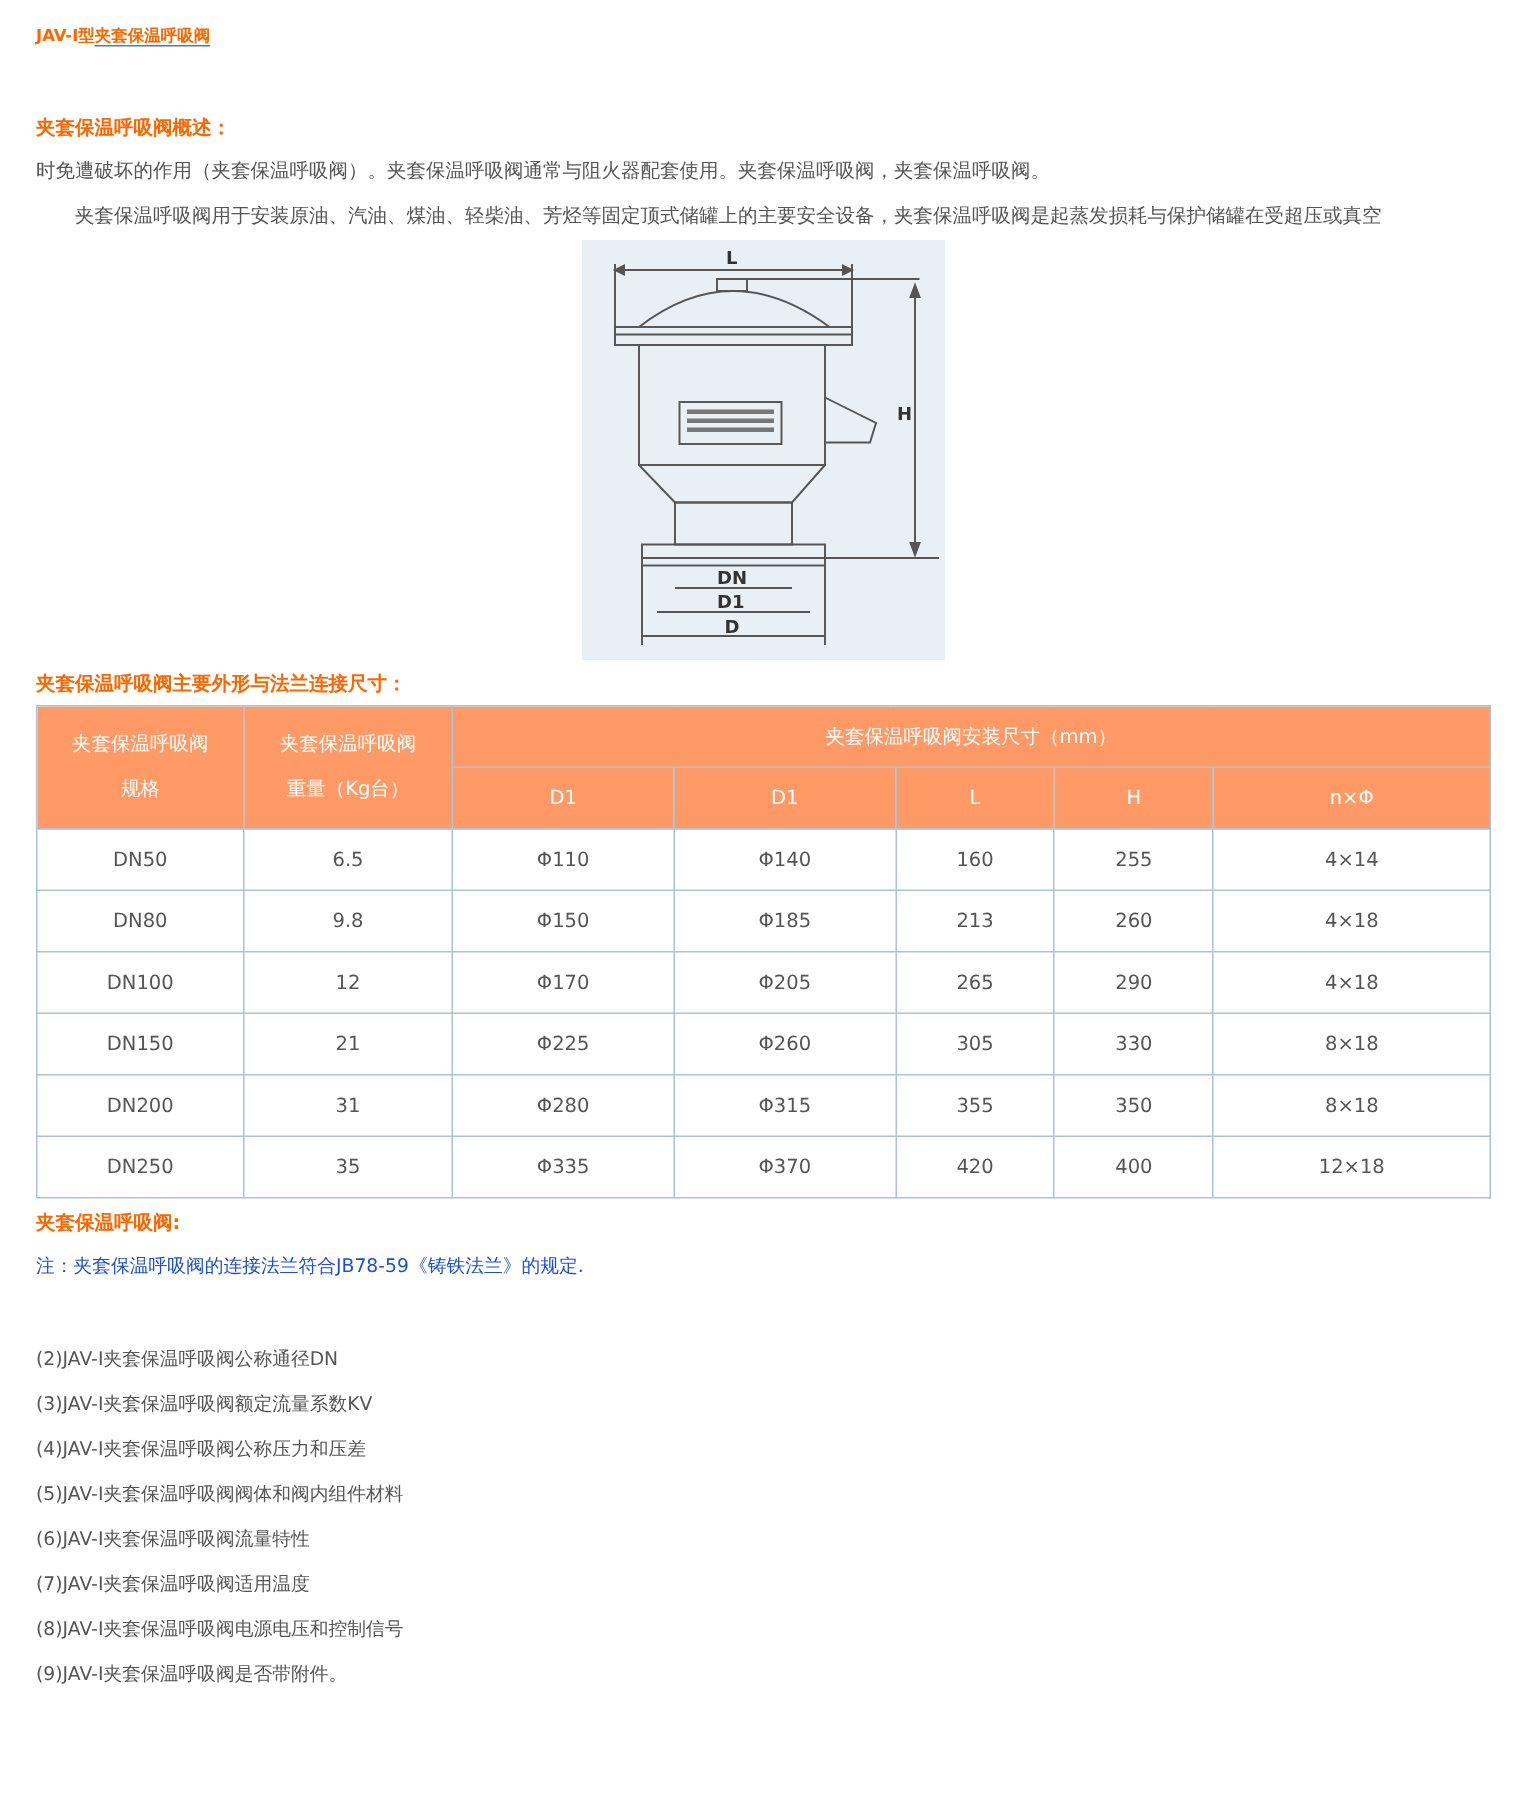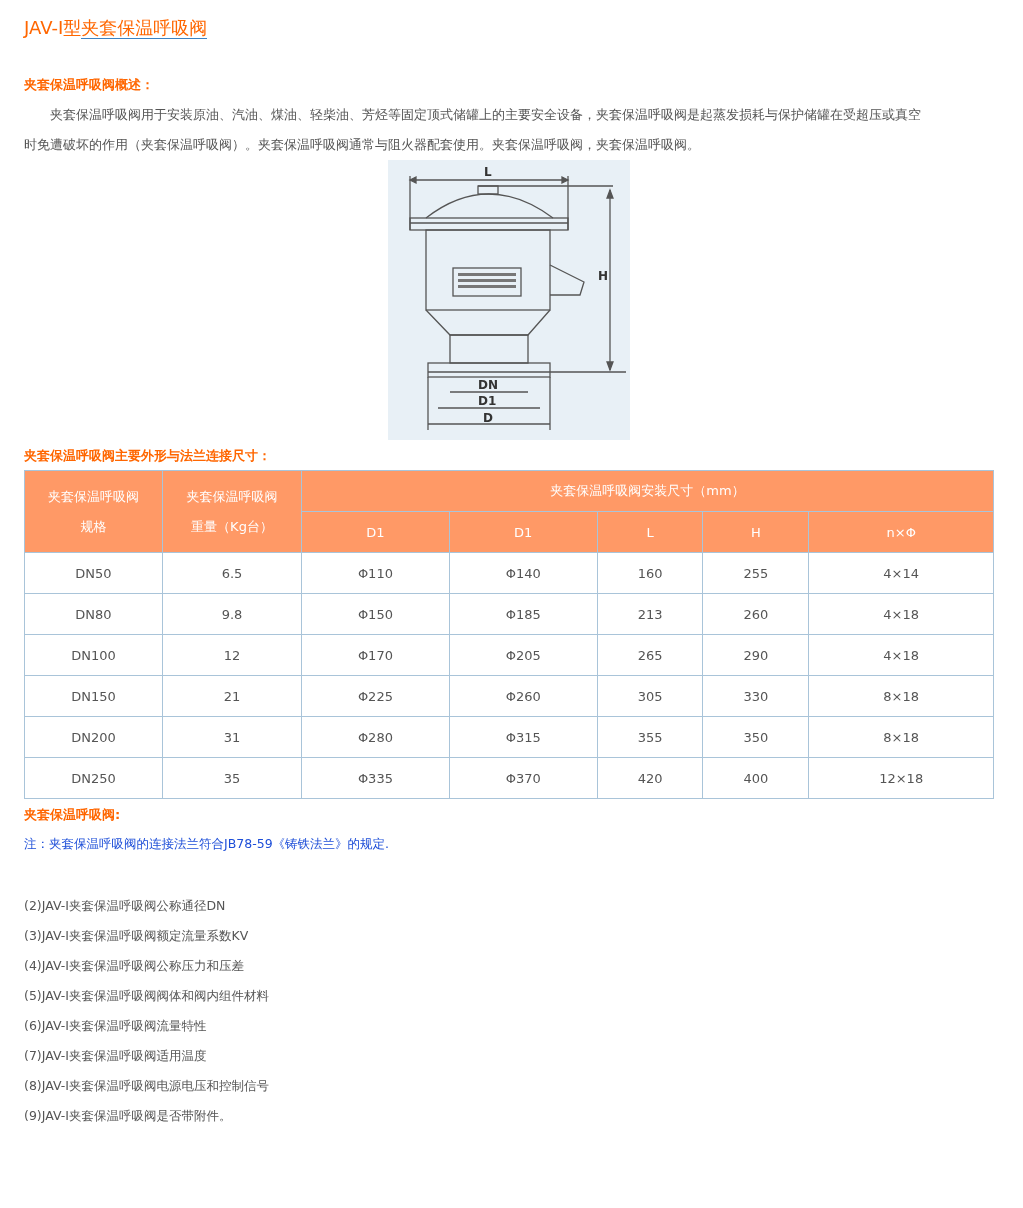--- a/index.html
+++ b/index.html
@@ -1,17 +1,17 @@
 <!DOCTYPE html>
 <html><head>
 <meta charset="utf-8">
 <style>
   html, body { margin:0; padding:0; background:#ffffff; }
   body { width:1023px; height:1208px; position:relative; font-family:"DejaVu Sans", sans-serif; color:#555; overflow:hidden; }
-  .title { position:absolute; left:24px; top:16px; font-size:18px; font-weight:normal; color:#ff6600; }
+  .title { position:absolute; left:24px; top:16px; font-size:11px; font-weight:bold; color:#ff6600; }
   .title a { color:#ff6600; text-decoration:none; border-bottom:1px solid #3b82c4; }
   .h-orange { position:absolute; left:24px; font-size:13px; font-weight:bold; color:#ff6600; }
   .para { position:absolute; left:24px; width:975px; font-size:13px; line-height:30px; color:#555; }
   .indent { display:inline-block; width:26px; }
   .diagram { position:absolute; left:388px; top:160px; width:242px; height:280px; background:#e8f0f6; }
   table.spec { position:absolute; left:24px; top:470px; width:970px; border-collapse:collapse; font-size:13px; }
   table.spec td, table.spec th { border:1px solid #a9c4d9; text-align:center; color:#555; height:40px; padding:0; font-weight:normal; }
   table.spec th { background:#ff9966; color:#fff; }
   table.spec th.two { line-height:30px; }
   .note { position:absolute; left:24px; font-size:12.5px; color:#1d4ed8; }
@@ -20,22 +20,22 @@
 </style>
 </head>
 <body>
 
 <div class="title">
   <span>JAV-I型</span><a>夹套保温呼吸阀</a>
 </div>
 
 <div class="h-orange" style="top:76px;">夹套保温呼吸阀概述：</div>
 <div class="para" style="top:100px;">
+  <div>时免遭破坏的作用（夹套保温呼吸阀）。夹套保温呼吸阀通常与阻火器配套使用。夹套保温呼吸阀，夹套保温呼吸阀。</div>
   <div><span class="indent"></span><span>夹套保温呼吸阀用于安装原油、汽油、煤油、轻柴油、芳烃等固定顶式储罐上的主要安全设备，夹套保温呼吸阀是起蒸发损耗与保护储罐在受超压或真空</span></div>
-  <div>时免遭破坏的作用（夹套保温呼吸阀）。夹套保温呼吸阀通常与阻火器配套使用。夹套保温呼吸阀，夹套保温呼吸阀。</div>
 </div>
 
 <div class="diagram">
   <svg width="242" height="280" viewBox="0 0 242 280">
     <g stroke="#555" stroke-width="1.3" fill="none">
       <line x1="22" y1="20" x2="180" y2="20"></line>
       <polygon points="22,20 28,17 28,23" fill="#555"></polygon>
       <polygon points="180,20 174,17 174,23" fill="#555"></polygon>
       <line x1="22" y1="16" x2="22" y2="70"></line>
       <line x1="180" y1="16" x2="180" y2="70"></line>

